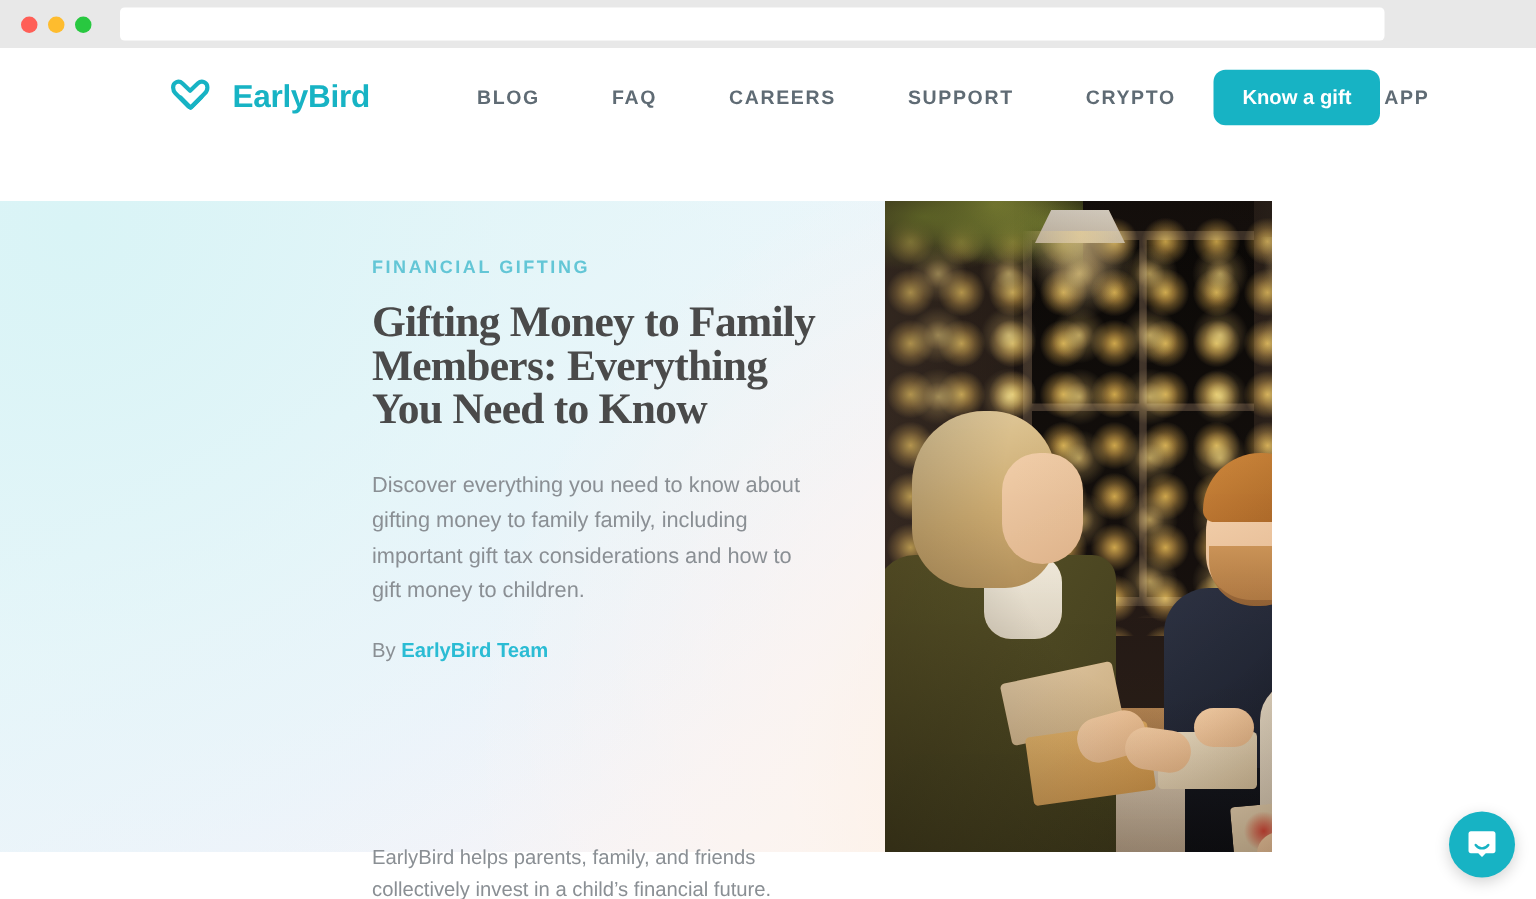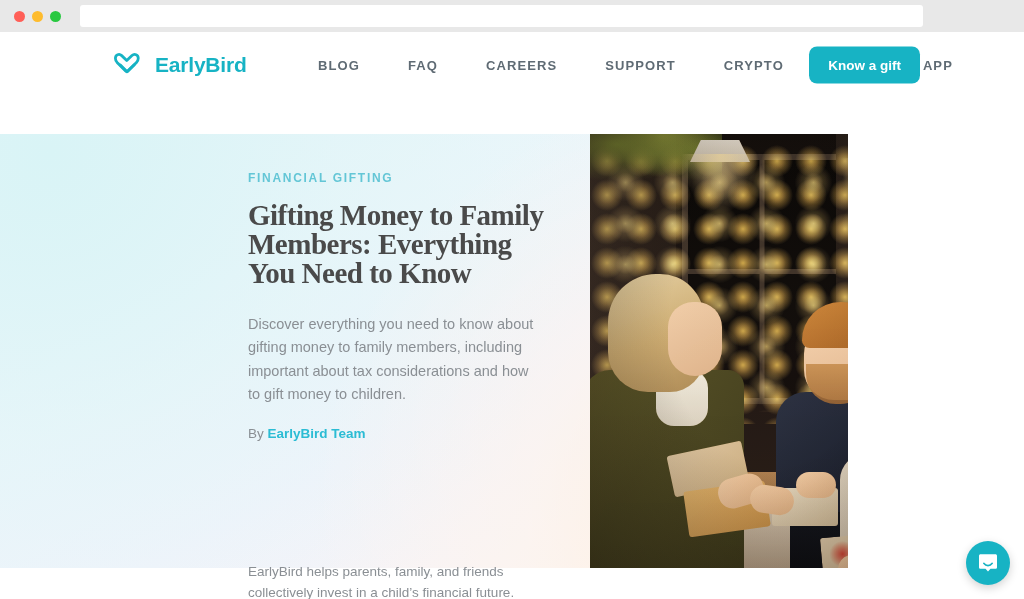--- a/index.html
+++ b/index.html
@@ -355,21 +355,21 @@
   </nav>
 
   <button class="cta-button">Know a gift</button>
 </header>
 
 <section class="hero">
 
   <div class="hero-text">
     <div class="eyebrow">FINANCIAL GIFTING</div>
     <h1 class="hero-title">Gifting Money to Family Members: Everything You Need to Know</h1>
-    <p class="hero-desc">Discover everything you need to know about gifting money to family members, including important about tax considerations and how to gift money to children.</p>
+    <p class="hero-desc">Discover everything you need to know about gifting money to family family, including important gift tax considerations and how to gift money to children.</p>
     <div class="byline">
       <span>By </span><a>EarlyBird Team</a><br>
       
     </div>
   </div>
 
   <div class="hero-photo">
     <div class="photo-scene">
       <div class="ph-wallbg"></div>
       <div class="ph-curtain-l"></div>

